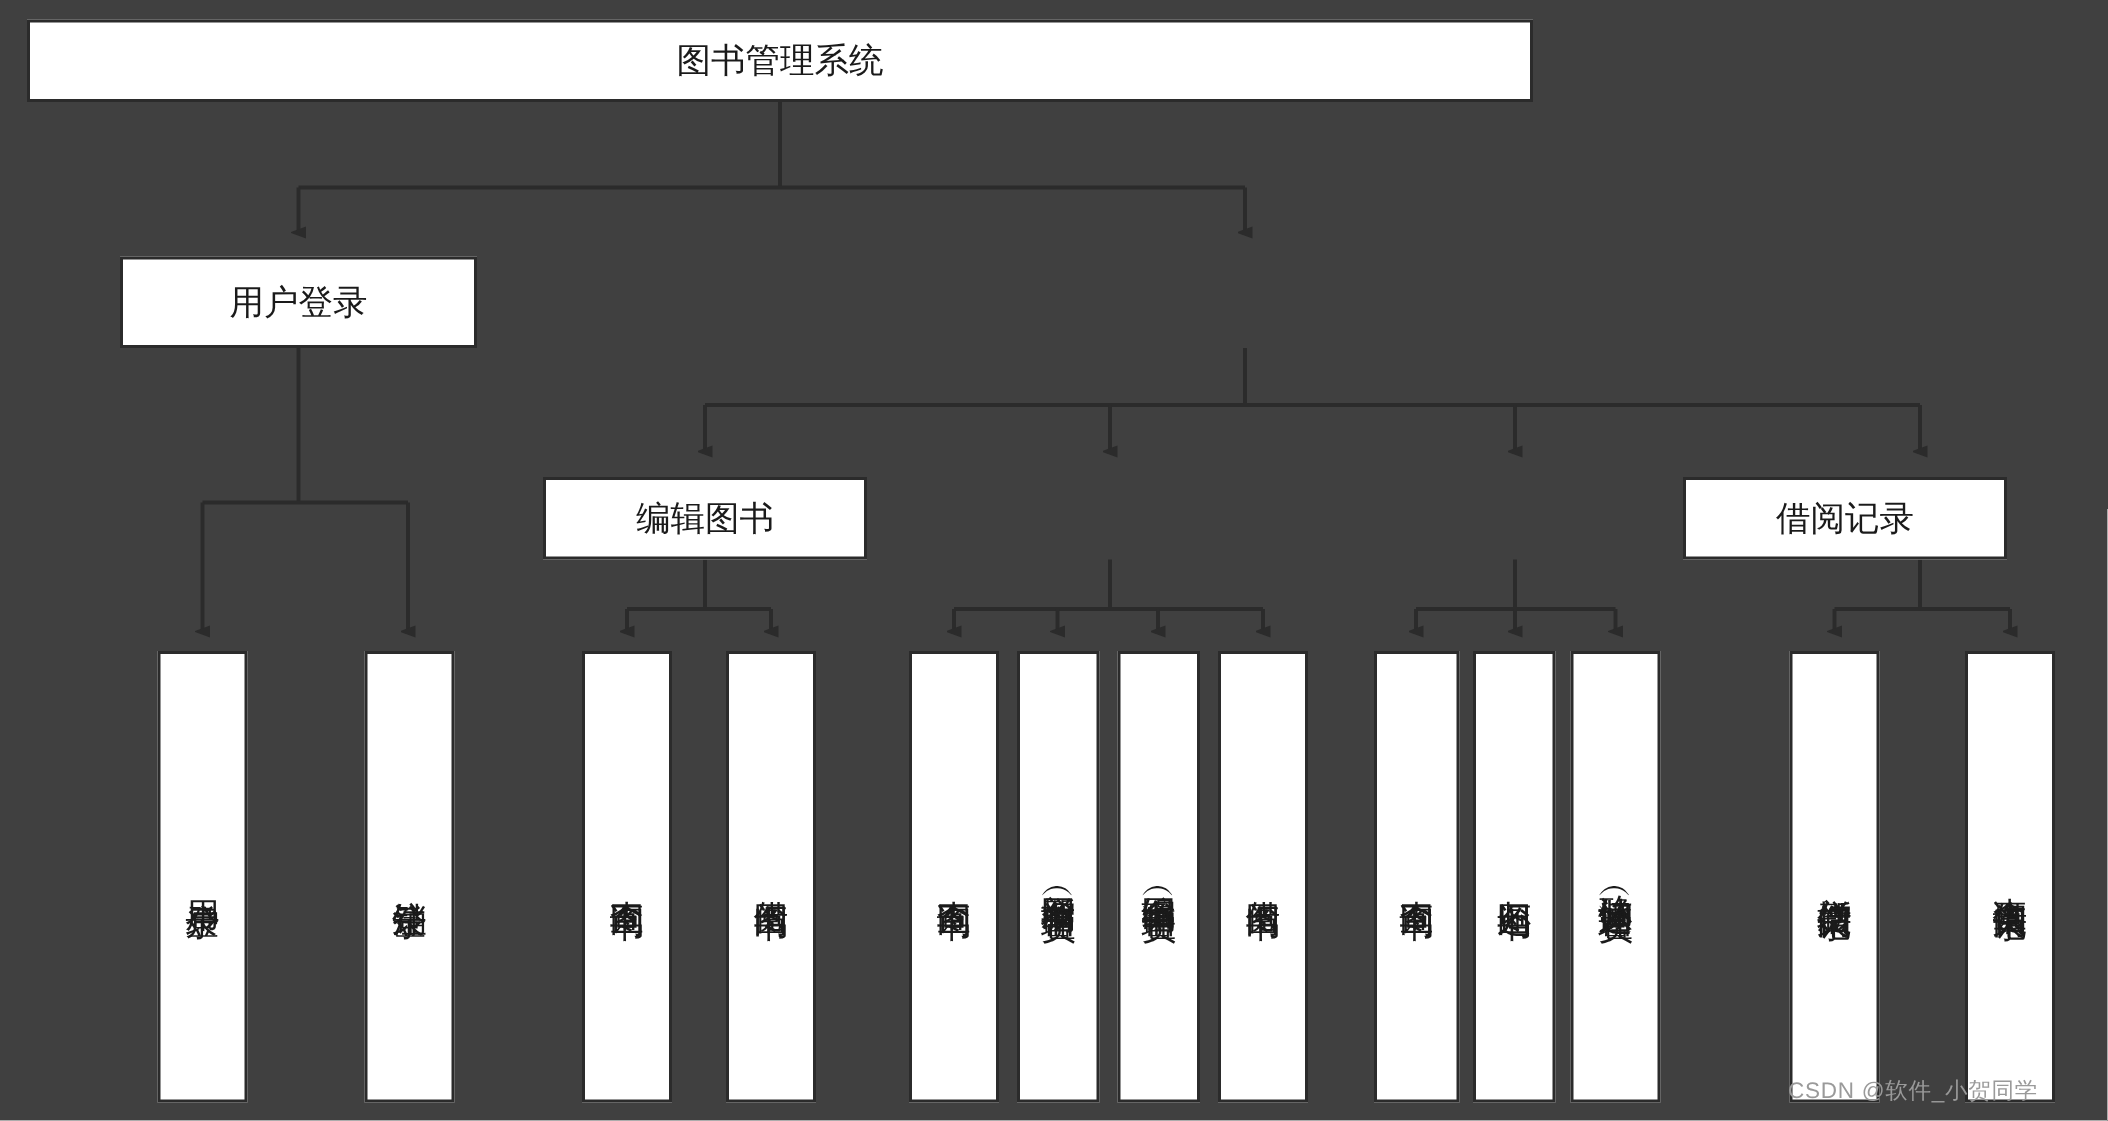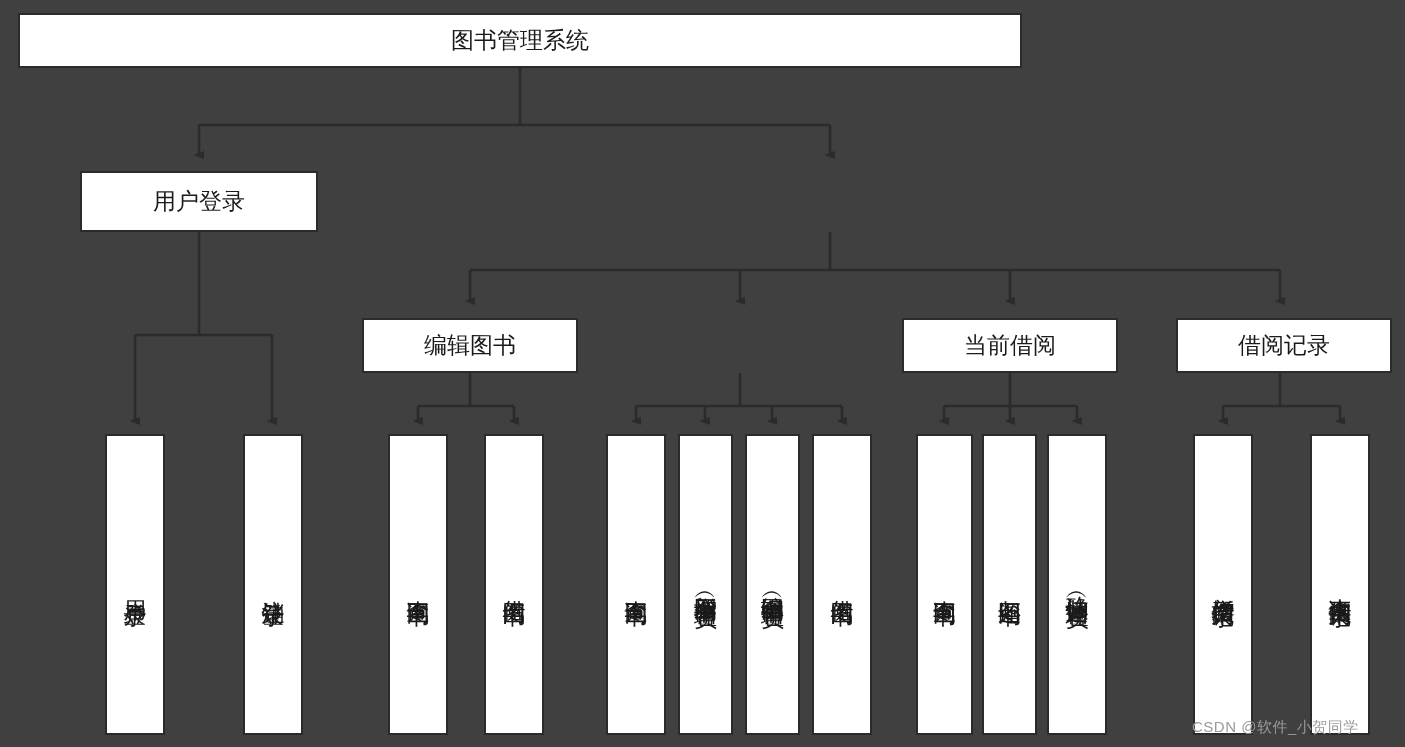--- a/index.html
+++ b/index.html
@@ -128,24 +128,21 @@
     <span class="label">图书管理系统</span>
   </div>
 
   <div class="node horizontal" style="left:80px; top:171px; width:238px; height:61px;">
     <span class="label">用户登录</span>
   </div>
 
   <div class="node horizontal" style="left:362px; top:318px; width:216px; height:55px;">
     <span class="label">编辑图书</span>
   </div>
-  <div class="node horizontal" style="left:902px; top:318px; width:216px; height:55px;">
-    <span class="label">当前借阅</span>
-  </div>
-  <div class="node horizontal" style="left:1176px; top:318px; width:216px; height:55px;">
+  <div class="node horizontal" style="left:1122px; top:318px; width:216px; height:55px;">
     <span class="label">借阅记录</span>
   </div>
 
   <div class="node vertical" style="left:105px; top:434px; width:60px; height:301px;">
     <span class="label">用户登录</span>
   </div>
   <div class="node vertical" style="left:243px; top:434px; width:60px; height:301px;">
     <span class="label">注销登录</span>
   </div>
 

